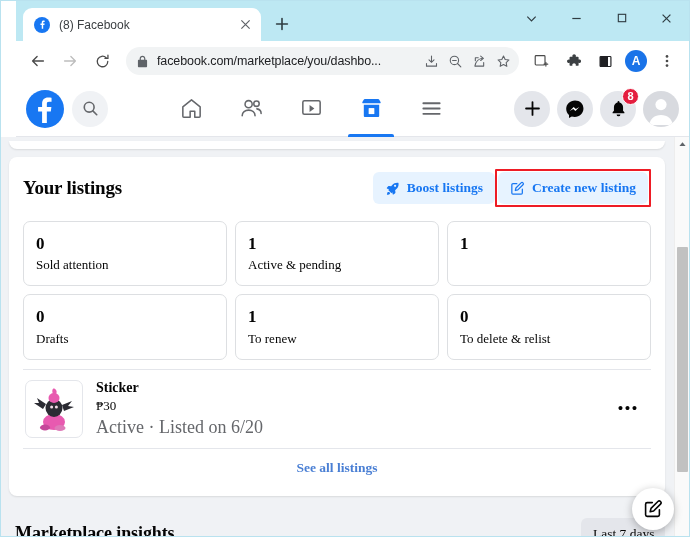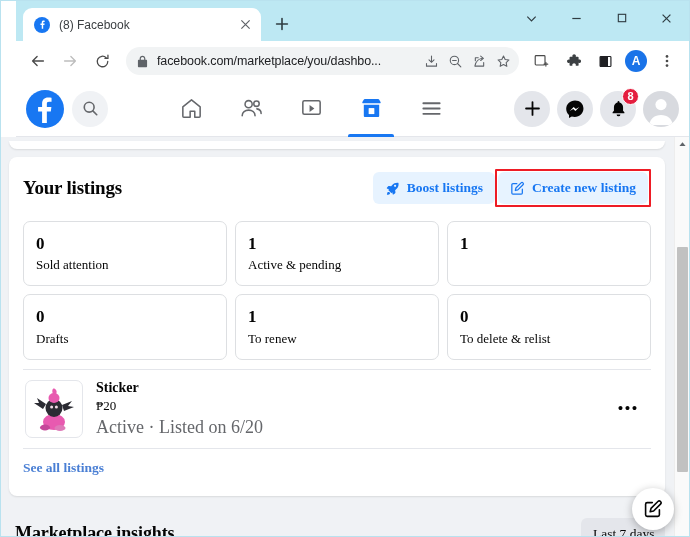--- a/index.html
+++ b/index.html
@@ -385,21 +385,21 @@
     display: flex; align-items: center; justify-content: center;
     color: #050505;
     font-size: 17px;
     letter-spacing: 1px;
     flex: 0 0 auto;
     cursor: pointer;
     margin-right: 6px;
   }
   .see-all {
     border-top: 1px solid #e4e6eb;
-    text-align: left;
+    text-align: center;
     padding: 11px 0 10px 0;
     font-size: 13.5px;
     font-weight: bold;
     color: #4a7fd4;
     cursor: pointer;
   }
 
   .insights-head {
     display: flex;
     align-items: center;
@@ -739,21 +739,21 @@
               <path d="M17 20 L8 14 L10 19 L5 19 L14 25 Z" fill="#2b2b33"></path>
               <path d="M33 21 L43 17 L39 22 L45 23 L35 27 Z" fill="#2b2b33"></path>
               <ellipse cx="25" cy="14" rx="5.5" ry="5" fill="#e85ab0"></ellipse>
               <path d="M24 10 C22 5 25 3 27 6 C28.5 8 27 10.5 26 11 Z" fill="#e85ab0"></path>
               <circle cx="22.6" cy="23" r="1.5" fill="#f3dce8"></circle>
               <circle cx="27.4" cy="23" r="1.5" fill="#f3dce8"></circle>
             </svg>
           </div>
           <div class="listing-info">
             <div class="listing-title">Sticker</div>
-            <div class="listing-price">₱20</div>
+            <div class="listing-price">₱30</div>
             <div class="listing-meta">Active · Listed on 6/20</div>
           </div>
           <div class="more-btn">•••</div>
         </div>
 
         <div class="see-all">See all listings</div>
       </div>
 
       <div class="insights-head">
         <div class="insights-title">Marketplace insights</div>

